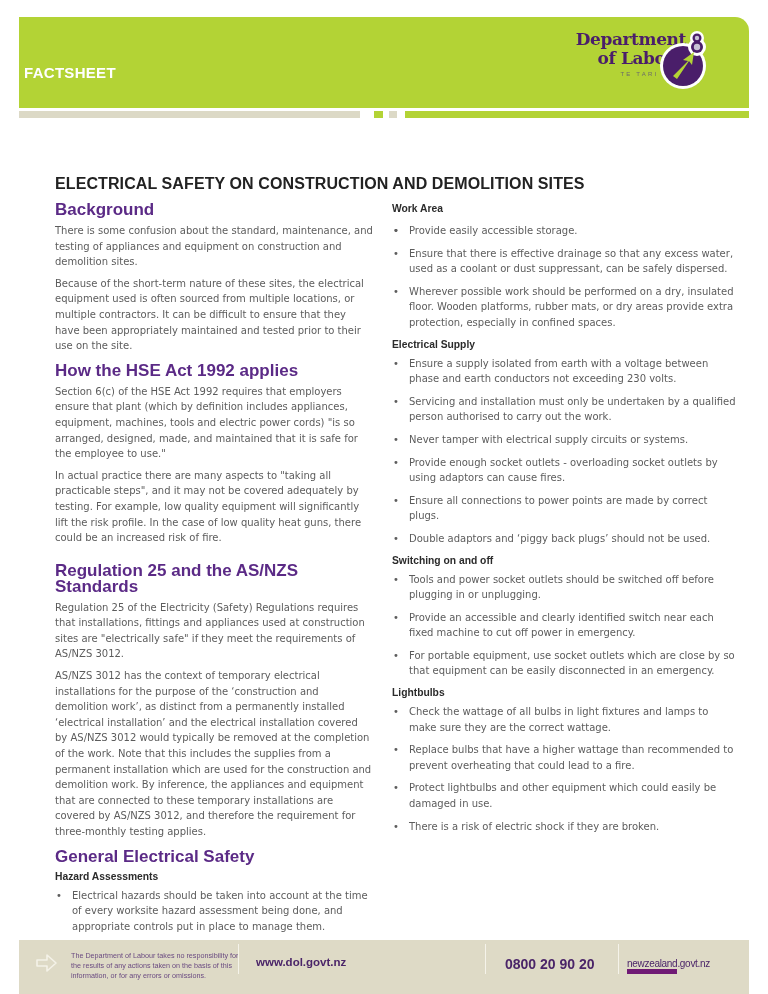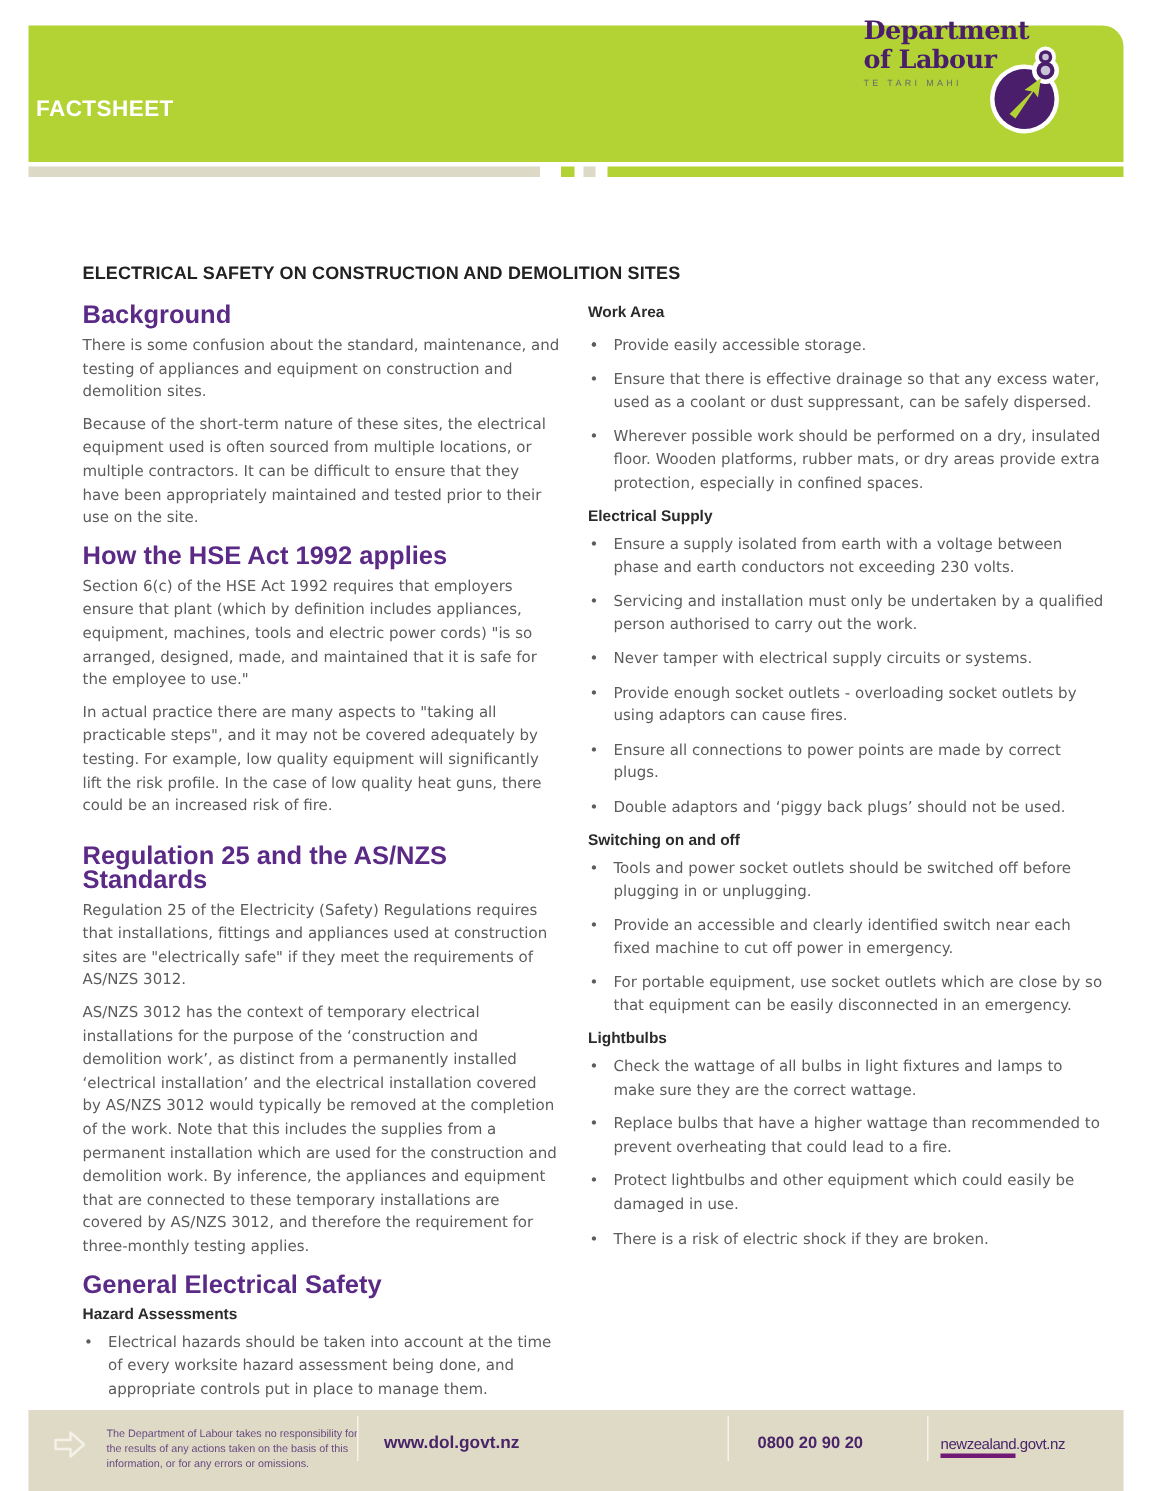--- a/index.html
+++ b/index.html
@@ -7,40 +7,40 @@
   body { position: relative; font-family: "DejaVu Sans", sans-serif; color: #555; }
 
   .header-band {
     position: absolute; left: 19px; top: 17px; width: 730px; height: 91px;
     background: #b3d335; border-top-right-radius: 14px;
   }
   .factsheet {
     position: absolute; left: 24px; top: 64px; color: #fff;
     font-family: "Liberation Sans", sans-serif; font-weight: bold; font-size: 15px; letter-spacing: 0.3px;
   }
-  .logo-text { position: absolute; right: 82px; top: 12px; text-align: left; }
+  .logo-text { position: absolute; right: 82px; top: 30px; text-align: right; }
   .logo-line1, .logo-line2 {
     font-family: "DejaVu Serif", serif; font-weight: bold; color: #4a1e6a;
     font-size: 17px; line-height: 19px; letter-spacing: -0.4px; display: block;
   }
   .logo-sub {
     display: block; font-family: "Liberation Sans", sans-serif; font-size: 6px; color: #6a6a6a;
     letter-spacing: 2.2px; margin-top: 3px; margin-right: 0px;
   }
   .logo-mark { position: absolute; left: 659px; top: 30px; width: 54px; height: 60px; }
 
   .stripe { position: absolute; top: 111px; height: 7px; }
   .stripe.gray1 { left: 19px; width: 341px; background: #dcd9c6; }
   .stripe.sq-green { left: 374px; width: 9px; background: #b3d335; }
   .stripe.sq-gray { left: 389px; width: 8px; background: #dcd9c6; }
   .stripe.green1 { left: 405px; width: 344px; background: #b3d335; }
 
   .doc-title {
     position: absolute; left: 55px; top: 175px; font-family: "Liberation Sans", sans-serif;
-    font-weight: bold; font-size: 12px; color: #222; letter-spacing: 0.1px; white-space: nowrap;
+    font-weight: bold; font-size: 16px; color: #222; letter-spacing: 0.1px; white-space: nowrap;
   }
 
   .col { position: absolute; top: 202px; font-size: 10px; line-height: 15.6px; color: #5c5c5c; }
   .col.left { left: 55px; width: 318px; }
   .col.right { left: 392px; width: 345px; }
 
   .h2 { font-family: "Liberation Sans", sans-serif; font-weight: bold; color: #5b2a86; font-size: 17px; line-height: 16px; margin-bottom: 5px; }
   .h3 { font-family: "Liberation Sans", sans-serif; font-weight: bold; color: #2b2b2b; font-size: 10.3px; line-height: 14px; margin-bottom: 4px; }
   p.body { margin-bottom: 6px; }
   .gap-h2 { margin-top: 9px; }
@@ -54,23 +54,23 @@
   .footer {
     position: absolute; left: 19px; top: 940px; width: 730px; height: 54px; background: #dedac6;
   }
   .footer-arrow { position: absolute; left: 17px; top: 13px; width: 22px; height: 20px; }
   .footer-disclaimer {
     position: absolute; left: 52px; top: 11px; width: 170px; font-size: 7.2px; line-height: 9.8px; color: #6a4a80;
     font-family: "Liberation Sans", sans-serif;
   }
   .footer-divider { position: absolute; top: 4px; width: 1px; height: 30px; background: #f5f3ea; }
   .footer-url { position: absolute; left: 237px; top: 16px; font-family: "Liberation Sans", sans-serif; font-weight: bold; font-size: 11.5px; color: #4a2468; }
-  .footer-phone { position: absolute; left: 486px; top: 16px; font-family: "Liberation Sans", sans-serif; font-weight: bold; font-size: 11px; color: #4a2468; }
+  .footer-phone { position: absolute; left: 486px; top: 16px; font-family: "Liberation Sans", sans-serif; font-weight: bold; font-size: 14px; color: #4a2468; }
   .footer-nz { position: absolute; left: 608px; top: 18px; font-family: "Liberation Sans", sans-serif; font-size: 10px; color: #4a2468; letter-spacing: -0.3px; }
-  .footer-nz .u { border-bottom: 3px solid #701a75; }
+  .footer-nz .u { border-bottom: 5px solid #701a75; }
 </style>
 </head>
 <body>
 
 <div class="header-band"></div>
 <div class="factsheet">FACTSHEET</div>
 
 <div class="logo-text">
   <span class="logo-line1">Department</span>
   <span class="logo-line2">of Labour</span>

